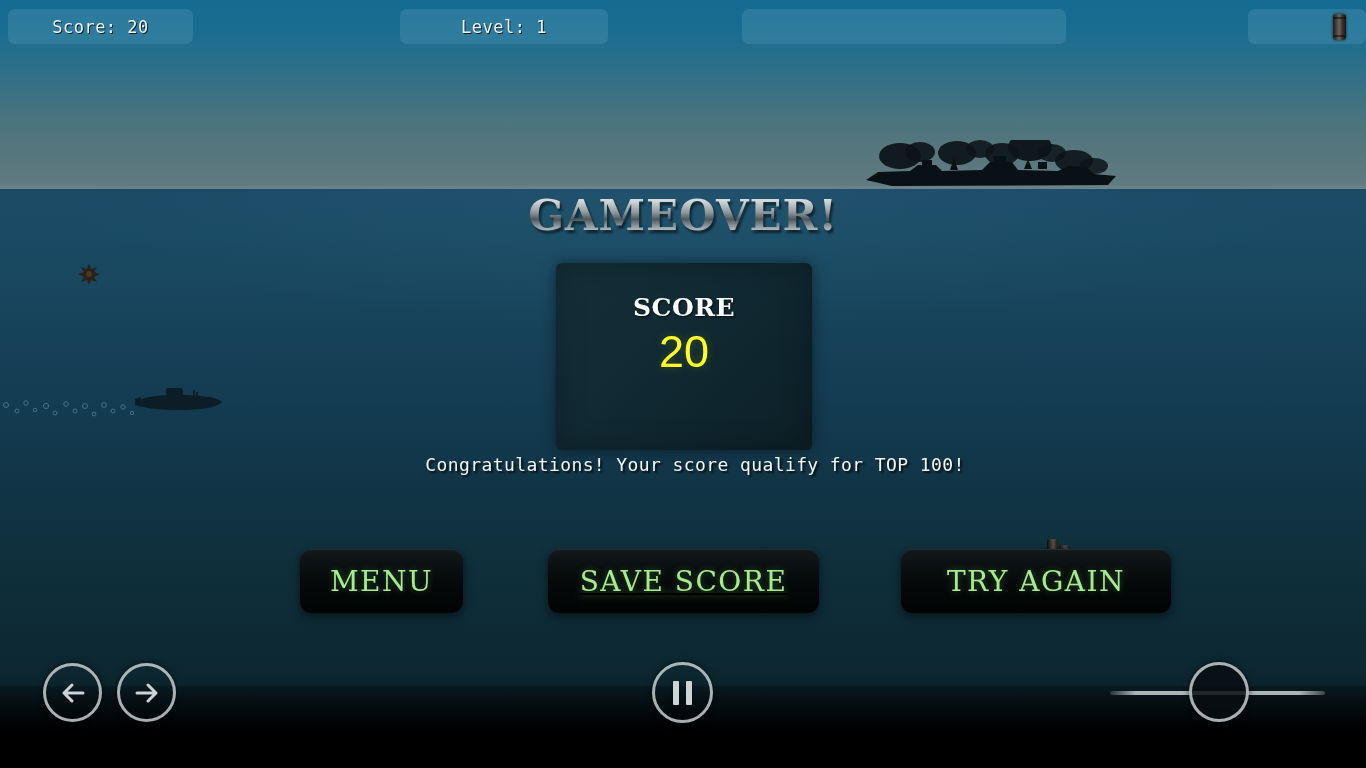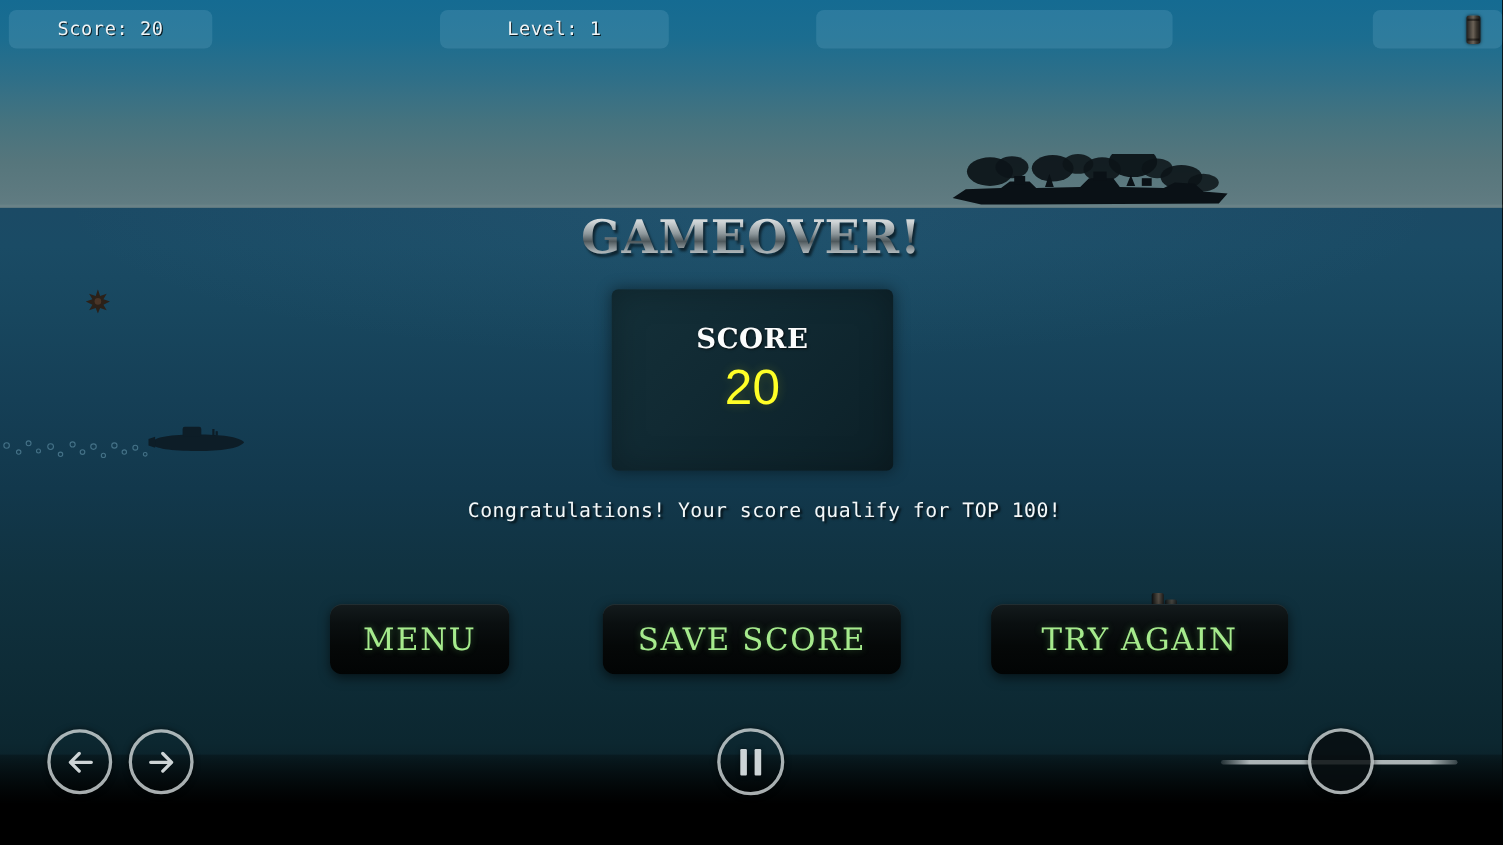--- a/index.html
+++ b/index.html
@@ -118,21 +118,21 @@
     background:linear-gradient(to bottom,
       #f2f4f4 0%, #cfd4d6 22%, #8d979b 44%,
       #4e585c 58%, #9aa3a7 74%, #dfe3e4 92%, #aeb5b8 100%);
     -webkit-background-clip:text; background-clip:text;
     -webkit-text-fill-color:transparent; color:transparent;
     filter:drop-shadow(2px 3px 1px rgba(0,0,0,.55));
   }
 
   
   .scorebox {
-    position:absolute; left:556px; top:263px; width:256px; height:165px;
+    position:absolute; left:556px; top:263px; width:256px; height:187px;
     border-radius:6px;
     background:linear-gradient(135deg,#143039 0%,#112a33 40%,#0e242c 75%,#0c1f26 100%);
     box-shadow:0 0 14px rgba(0,0,0,.45), inset 0 0 30px rgba(0,0,0,.25);
     text-align:center;
   }
   .scorebox-label {
     margin-top:30px;
     font-family:"DejaVu Serif","Liberation Serif", serif;
     font-size:25px; font-weight:700; color:#fbfcfc;
     letter-spacing:.5px;
@@ -165,21 +165,21 @@
     display:flex; align-items:center; justify-content:center;
     cursor:pointer;
   }
   .gbtn-label {
     font-family:"DejaVu Serif","Liberation Serif", serif;
     font-size:28px; font-weight:400; color:#a6eb8d;
     letter-spacing:1.5px;
     text-shadow:0 0 7px rgba(120,230,110,.35);
   }
   #btn-menu  { left:300px;  width:163px; }
-  #btn-save  { left:548px;  width:271px; }
+  #btn-save  { left:548px;  width:271px;text-decoration:underline; }
   #btn-retry { left:901px;  width:270px; }
 
   
   .ctrl-circle {
     position:absolute;
     border-radius:50%;
     border:3px solid rgba(205,212,214,.82);
     box-shadow:0 0 6px rgba(0,0,0,.6);
     display:flex; align-items:center; justify-content:center;
     cursor:pointer;

